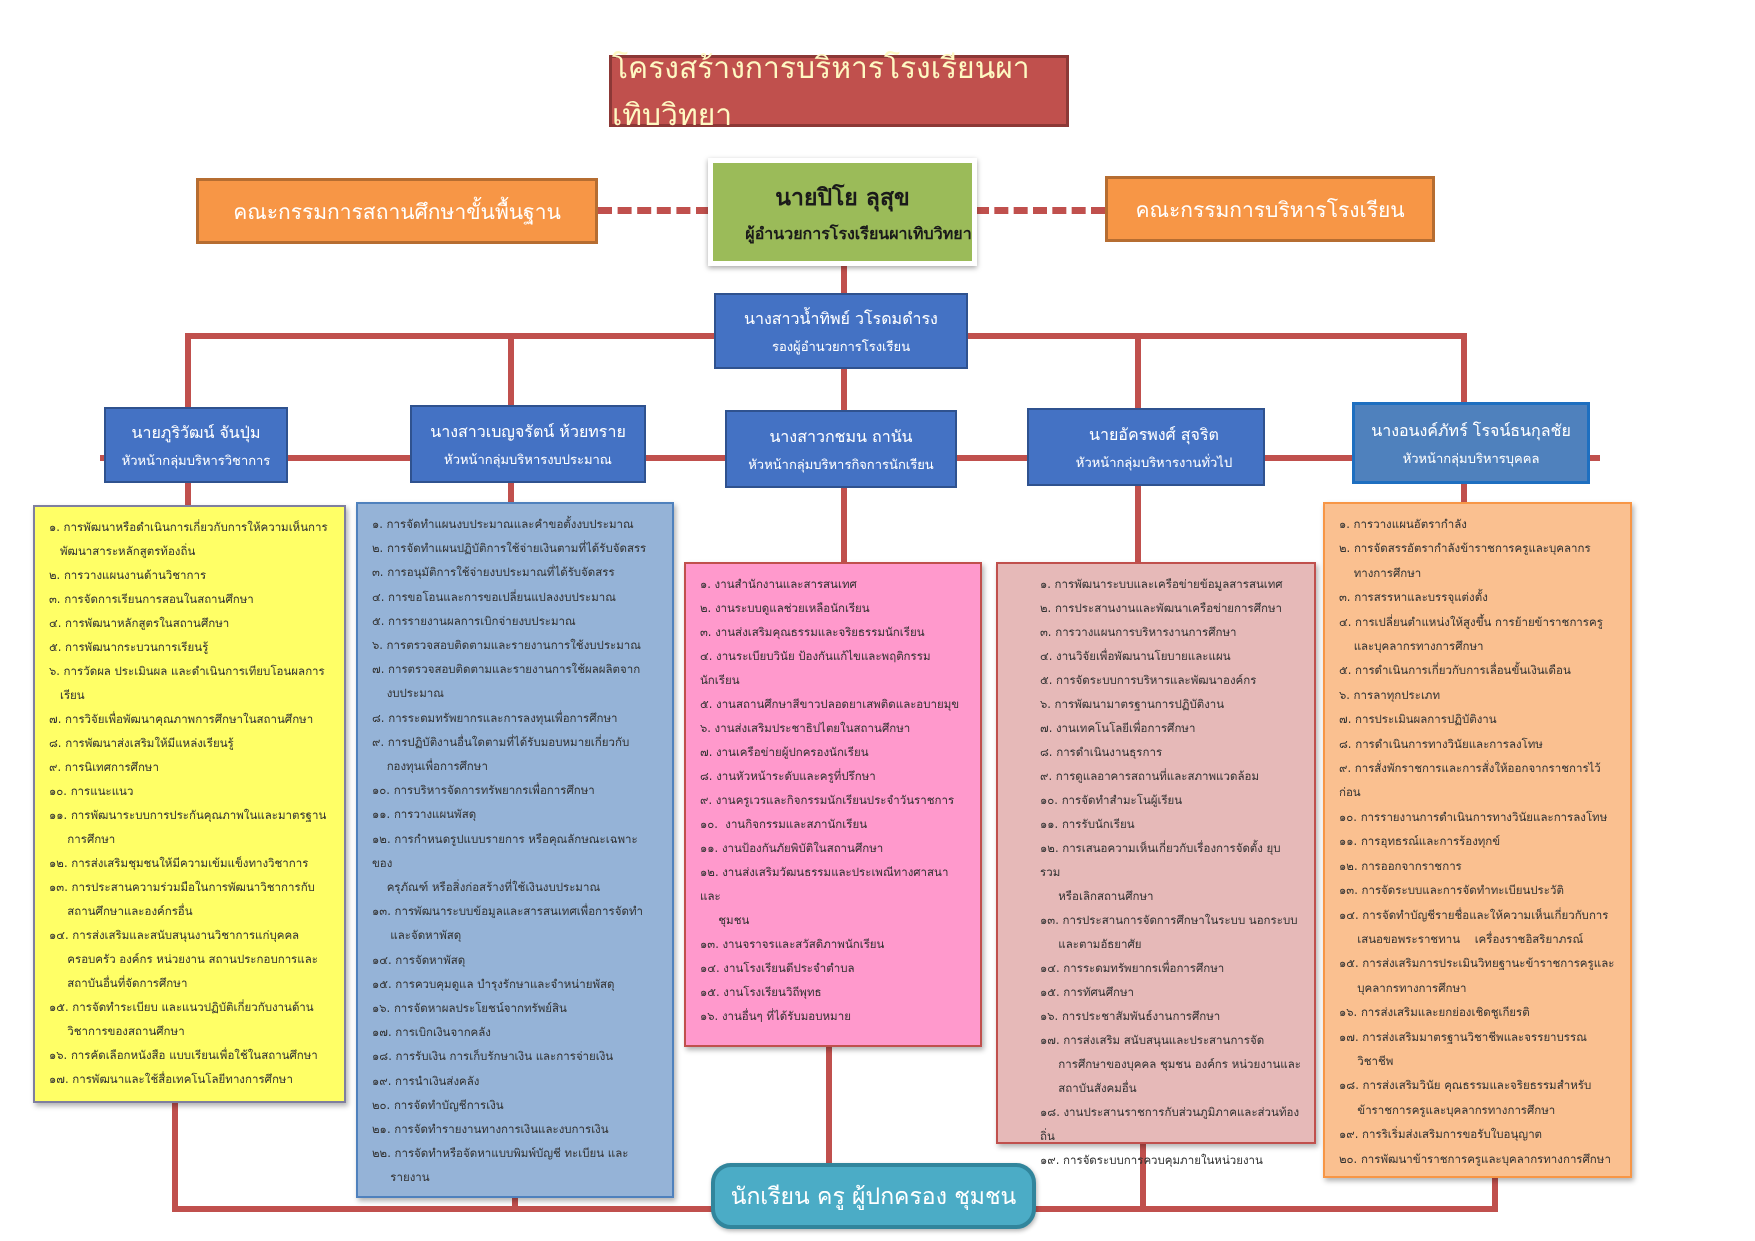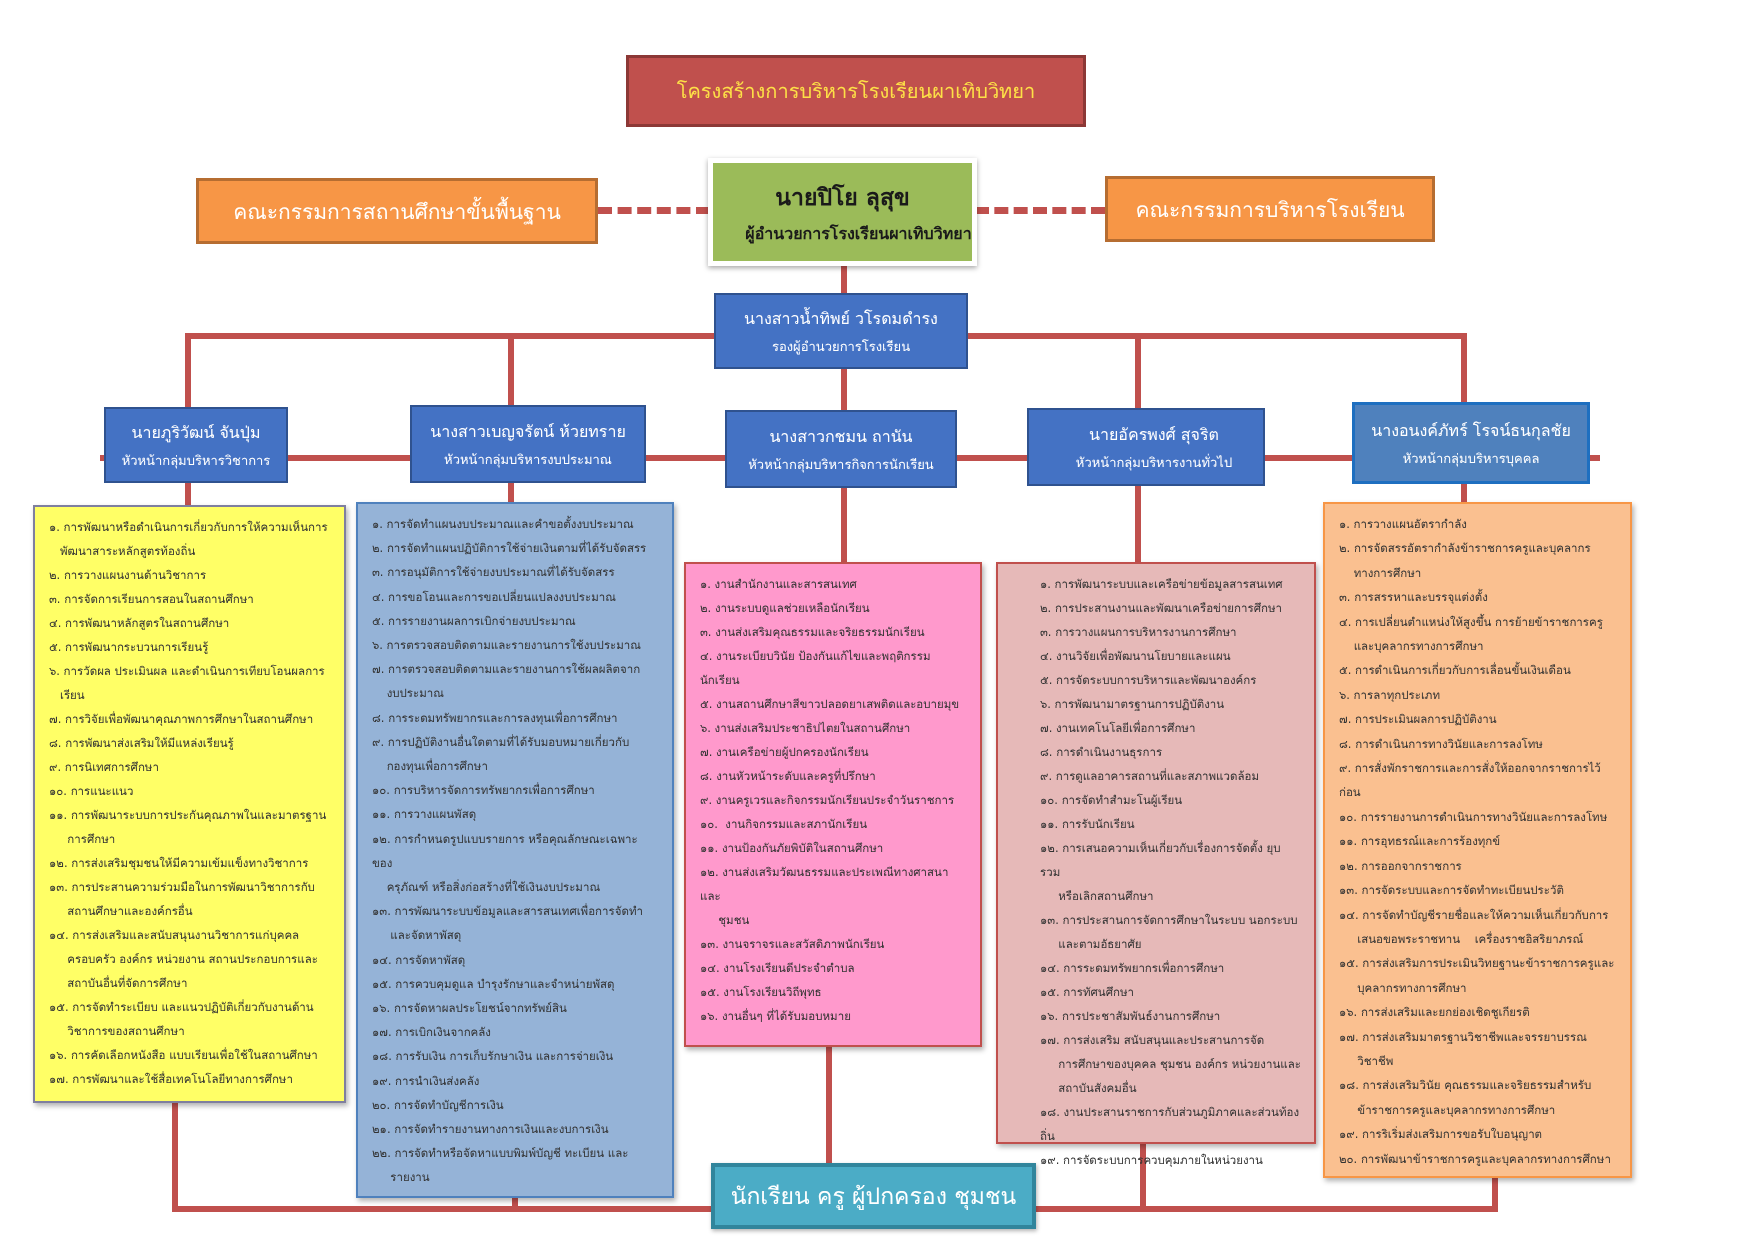--- a/index.html
+++ b/index.html
@@ -1,20 +1,20 @@
 <!DOCTYPE html>
 <html><head>
 <meta charset="utf-8">
 <style>
   html,body{margin:0;padding:0;background:#ffffff;}
   body{width:1755px;height:1241px;position:relative;overflow:hidden;font-family:"DejaVu Sans","Liberation Sans",sans-serif;}
   .abs{position:absolute;box-sizing:border-box;}
   .line{position:absolute;background:#c0504d;}
   .dash{position:absolute;height:0;border-top:7px dashed #c0504d;}
-  .title{background:#c0504d;border:3px solid #8c3836;color:#fde047;font-size:20px;display:flex;align-items:center;justify-content:center;margin-left:17px;}
+  .title{background:#c0504d;border:3px solid #8c3836;color:#fef9c3;font-size:30px;display:flex;align-items:center;justify-content:center;}
   .orange{background:#f79646;border:3px solid #b66d31;color:#fff;font-size:21px;display:flex;align-items:center;justify-content:center;}
   .green{background:#9bbb59;border:5px solid #fff;box-shadow:0 2px 5px rgba(0,0,0,.35);color:#1a1a1a;display:flex;flex-direction:column;align-items:center;justify-content:center;}
   .green .n{font-size:23px;font-weight:bold;}
   .green .r{font-size:16px;font-weight:bold;margin-top:6px;margin-left:32px;}
   .blue{background:#4472c4;border:2px solid #2f528f;color:#fff;display:flex;flex-direction:column;align-items:center;justify-content:center;text-align:center;}
   .blue .n{font-size:16px;}
   .blue .r{font-size:13px;margin-top:5px;}
   .blue2{background:#4f81bd;border:3px solid #1e6fc0;}
   .list{font-size:11.5px;line-height:24px;color:#333;padding:8px 10px 8px 14px;box-shadow:2px 3px 5px rgba(0,0,0,.3);}
   .list div{white-space:pre-wrap;}
@@ -211,13 +211,13 @@
     <div>     บุคลากรทางการศึกษา</div>
     <div>๑๖. การส่งเสริมและยกย่องเชิดชูเกียรติ</div>
     <div>๑๗. การส่งเสริมมาตรฐานวิชาชีพและจรรยาบรรณ</div>
     <div>     วิชาชีพ</div>
     <div>๑๘. การส่งเสริมวินัย คุณธรรมและจริยธรรมสำหรับ</div>
     <div>     ข้าราชการครูและบุคลากรทางการศึกษา</div>
     <div>๑๙. การริเริ่มส่งเสริมการขอรับใบอนุญาต</div>
     <div>๒๐. การพัฒนาข้าราชการครูและบุคลากรทางการศึกษา</div>
   </div>
 
-<div class="abs teal" style="left:711px;top:1163px;width:325px;height:66px;">นักเรียน  ครู  ผู้ปกครอง  ชุมชน</div>
+<div class="abs teal" style="left:711px;top:1163px;width:325px;height:66px;border-radius:20px;">นักเรียน  ครู  ผู้ปกครอง  ชุมชน</div>
 
 </body></html>

